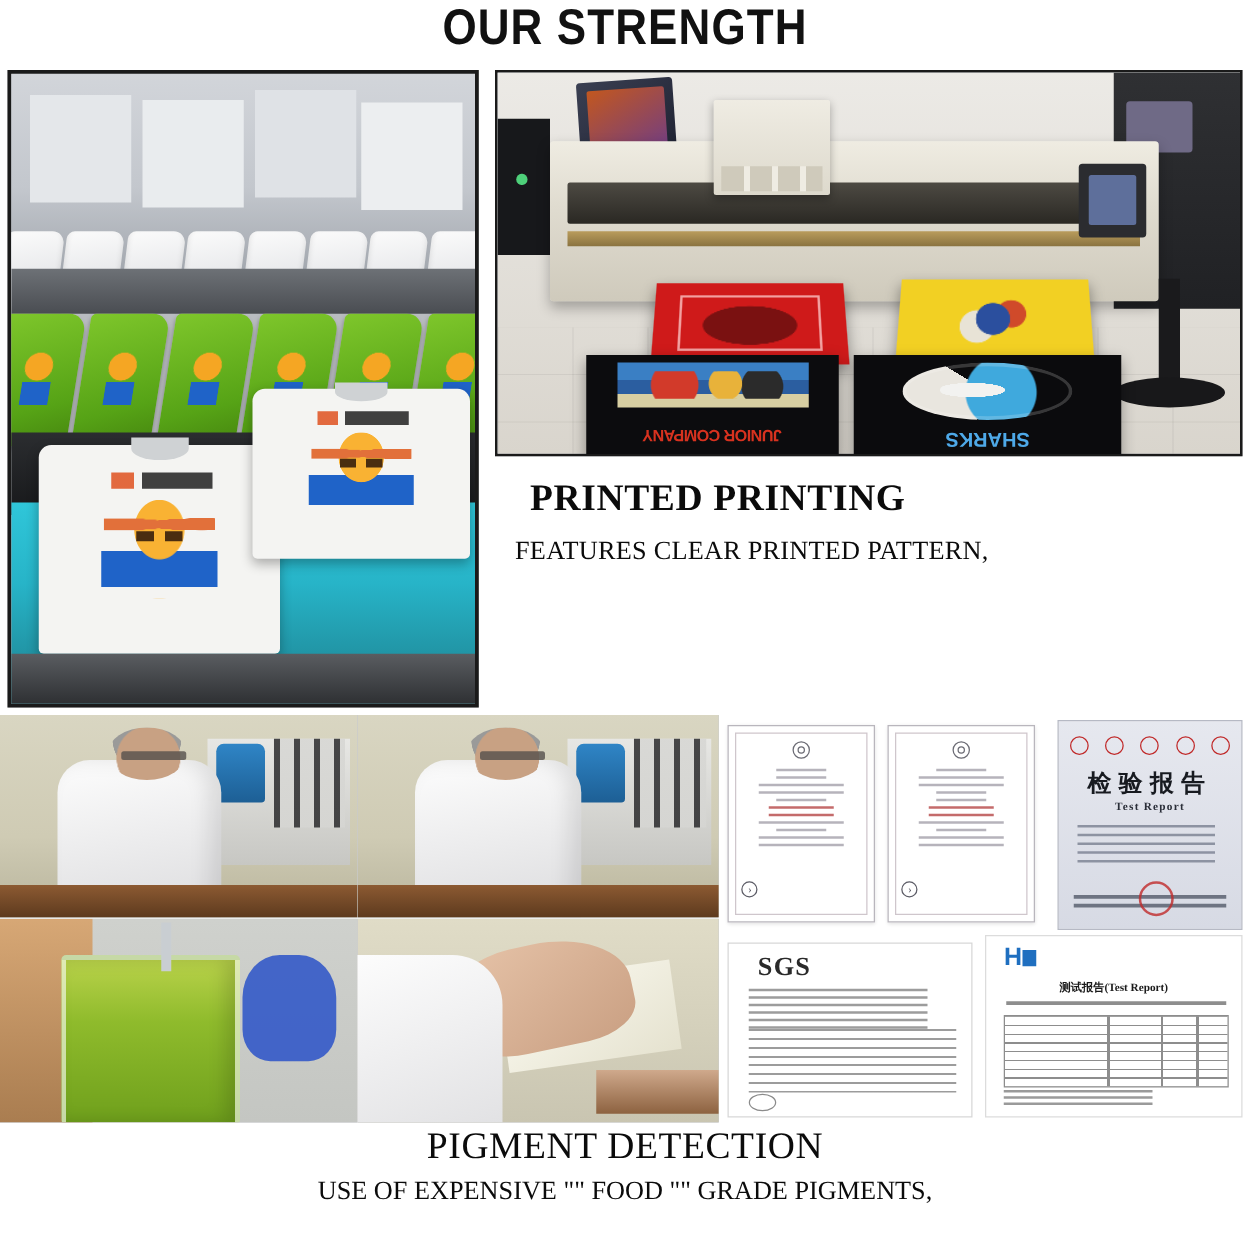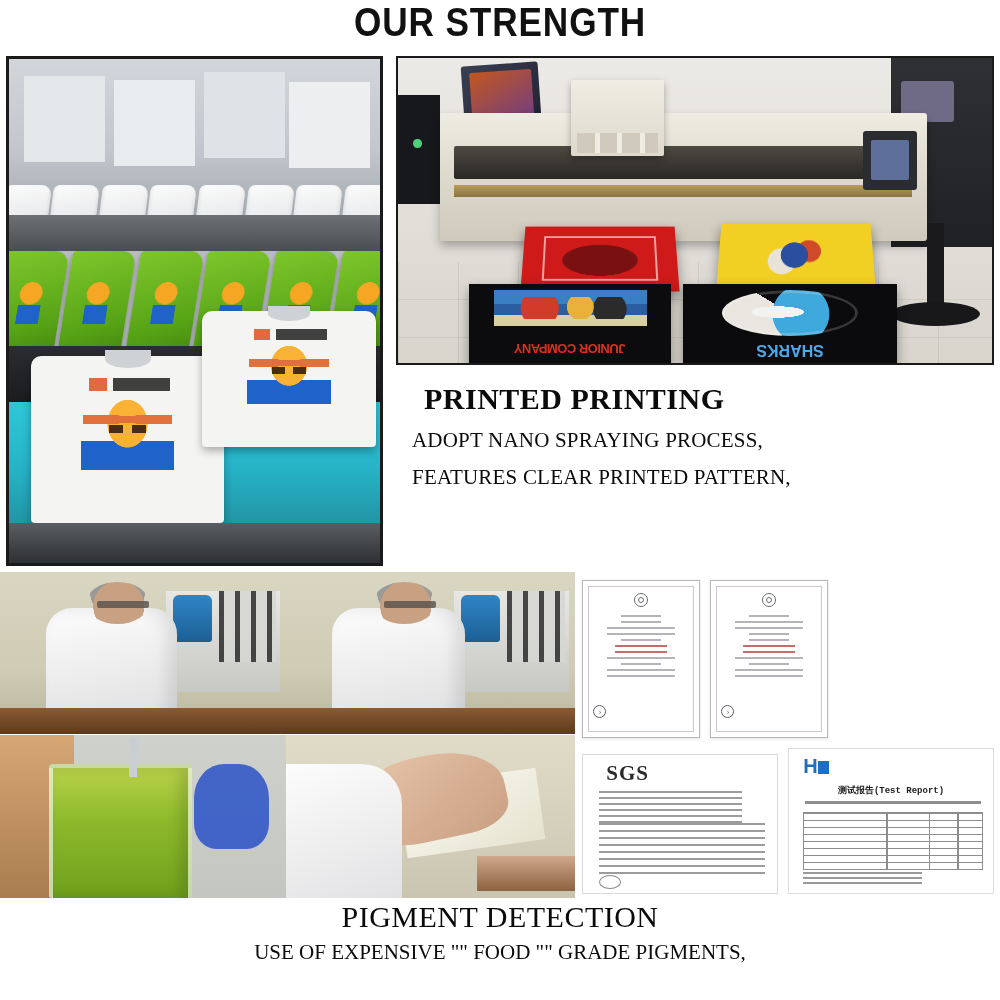--- a/index.html
+++ b/index.html
@@ -231,21 +231,21 @@
   #sgs .tbl { position:absolute; left:8%; right:6%; bottom:14%; height:40%;
     background: repeating-linear-gradient(0deg, #9c9c9c 0 1.5px, transparent 1.5px 7px); }
   #sgs .cstamp { position:absolute; left:8%; bottom:3%; width:22px; height:14px;
     border:1px solid #8b8b8b; border-radius:50%; }
 
   #hreport { left:210px; top:176px; width:206px; height:146px; border:1px solid #dcdcdc; }
   #hreport .hlogo { position:absolute; left:7%; top:4%; font-family:"Liberation Sans", sans-serif;
     font-size:20px; font-weight:700; color:#1f6fc0; }
   #hreport .hlogo b { display:inline-block; width:11px; height:13px; background:#1f6fc0; vertical-align:-1px; }
   #hreport .t { position:absolute; left:0; right:0; top:24%; text-align:center; font-size:9px;
-    font-weight:700; color:#1b1b1b;font-family:Liberation Mono, monospace; }
+    font-weight:700; color:#1b1b1b; }
   #hreport .sub { position:absolute; left:8%; right:6%; top:36%; height:3px; background:#8e8e8e; }
   #hreport .grid { position:absolute; left:7%; right:5%; top:44%; bottom:16%;
     border:1px solid #8d8d8d;
     background: repeating-linear-gradient(0deg, transparent 0 6px, #8d8d8d 6px 7px),
                 linear-gradient(90deg, transparent 0 46%, #8d8d8d 46% 47%, transparent 47% 70%, #8d8d8d 70% 71%, transparent 71% 86%, #8d8d8d 86% 87%, transparent 87%); }
   #hreport .notes { position:absolute; left:7%; right:10%; bottom:4%; }
   #hreport .notes span { display:block; height:2px; background:#9a9a9a; margin-bottom:3px; width:70%; }
 
   
   #pigment-block { left:0; top:900px; width:1000px; text-align:center; }
@@ -315,21 +315,20 @@
       <div class="txt">JUNIOR COMPANY</div>
     </div>
     <div class="shirt" id="sh-sharks">
       <div class="art"></div>
       <div class="txt">SHARKS</div>
     </div>
   </div>
 
   <div class="txt-block" id="pattern-block">
     <div class="head">PRINTED PRINTING</div>
-    <div class="ln">ADOPT NANO SPRAYING PROCESS,</div>
     <div class="ln">FEATURES CLEAR PRINTED PATTERN,</div>
   </div>
 
   <div class="ph" id="p-lab1">
     <div class="lab-bg"></div>
     <div class="lab-machine"></div>
     <div class="lab-coat"></div>
     <div class="lab-head"></div>
     <div class="lab-glasses"></div>
     <div class="lab-bench"></div>
@@ -391,20 +390,43 @@
           <span class="r"></span>
           <span class="r"></span>
           <span class="m"></span>
         <span class="s"></span>
           <span class="m"></span>
           <span class="m"></span>
       </div>
       <div class="arrow">›</div>
     </div>
 
+    <div class="doc" id="testreport">
+      <div class="logos">
+        <i></i>
+        <i></i>
+        <i></i>
+        <i></i>
+        <i></i>
+      </div>
+      <div class="cn">检验报告</div>
+      <div class="en">Test Report</div>
+      <div class="rows">
+        <span></span>
+          <span></span>
+          <span></span>
+          <span></span>
+          <span></span>
+      </div>
+      <div class="foot">
+        <span></span>
+          <span></span>
+      </div>
+      <div class="stamp"></div>
+    </div>
 
     <div class="doc" id="sgs">
       <div class="brand">SGS</div>
       <div class="body">
         <span></span>
           <span></span>
           <span></span>
           <span></span>
           <span></span>
           <span></span>

